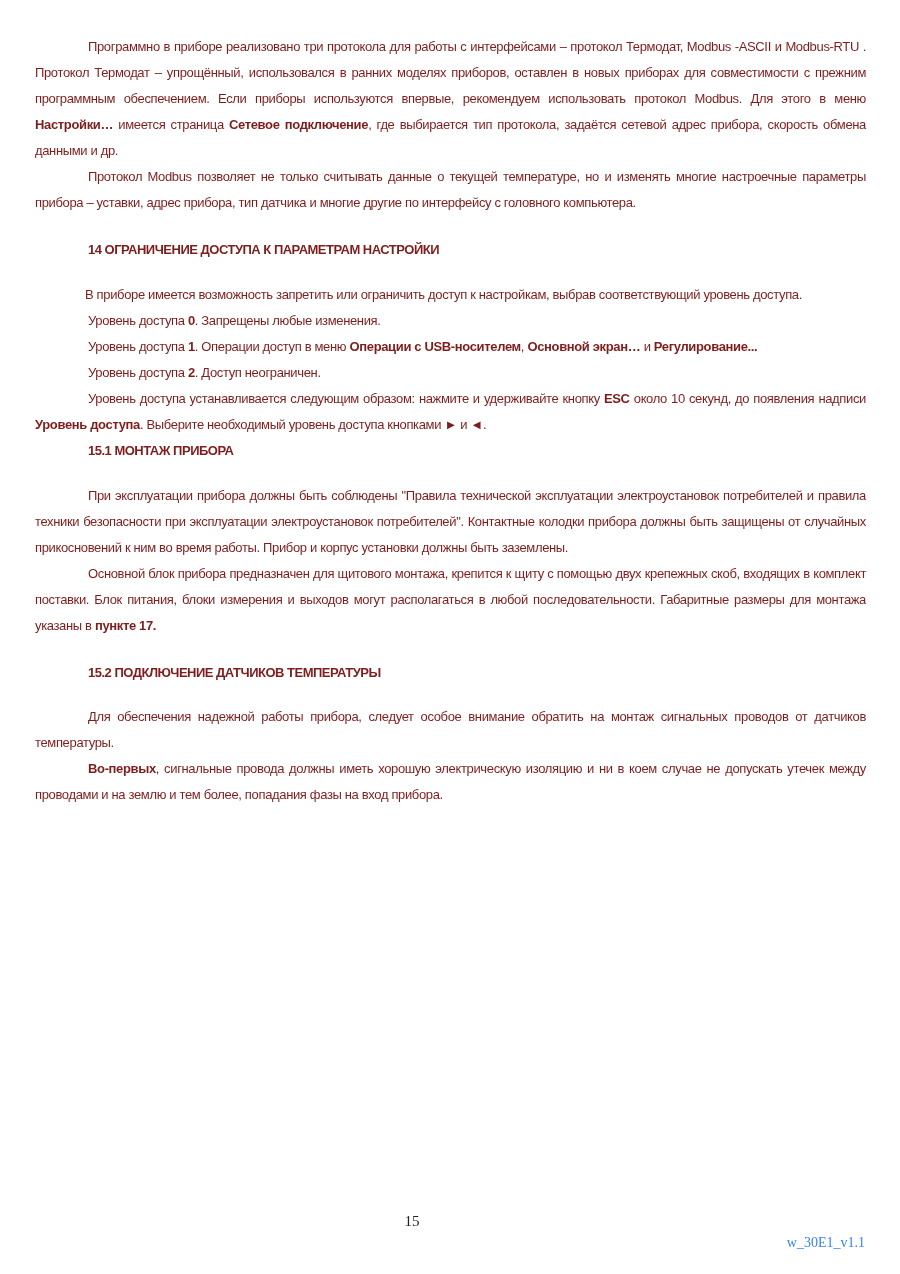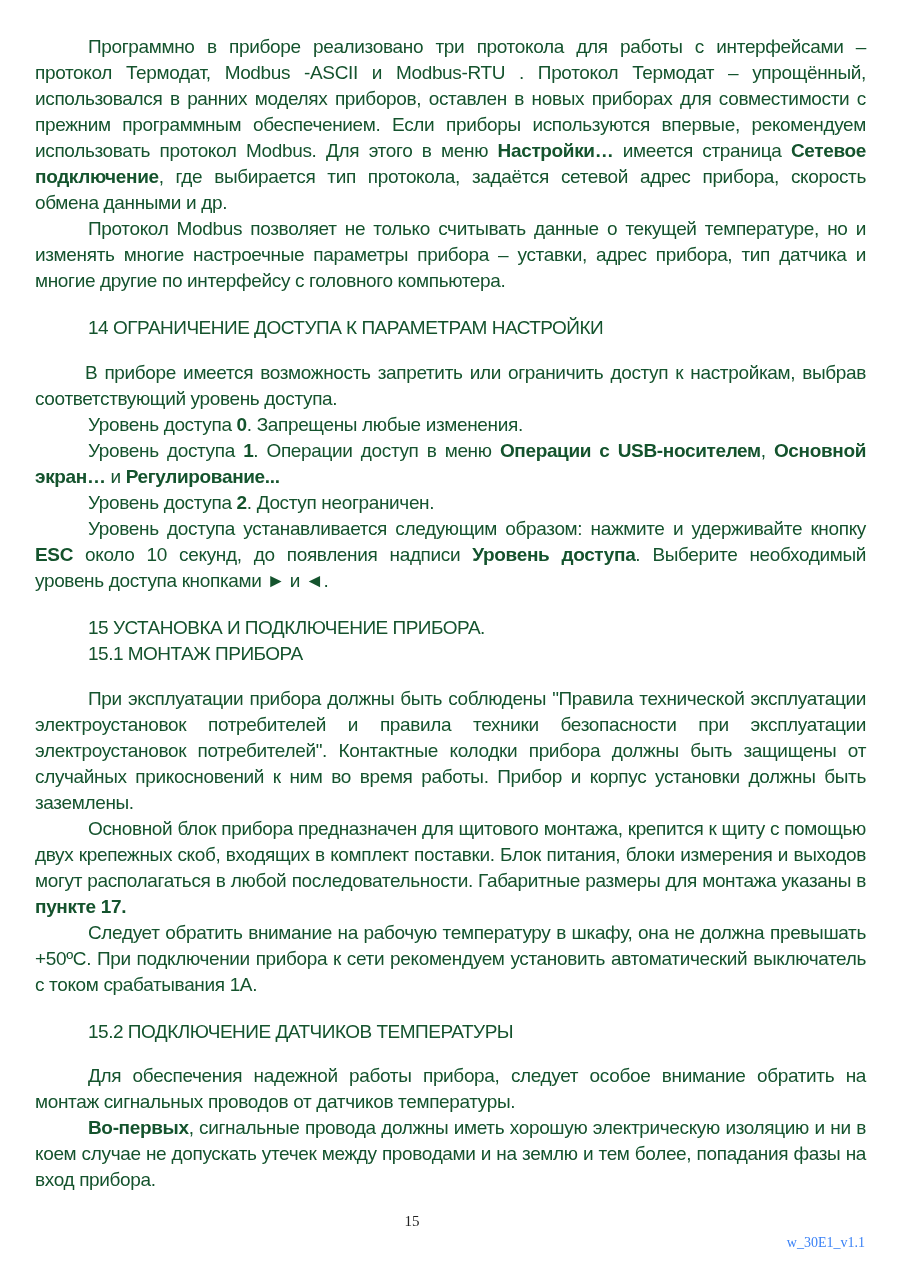--- a/index.html
+++ b/index.html
@@ -1,25 +1,25 @@
 <!DOCTYPE html>
 <html><head>
 <meta charset="utf-8">
 <style>
   html, body { margin: 0; padding: 0; background: #ffffff; }
   body { width: 900px; height: 1274px; position: relative; overflow: hidden; }
   .page {
     position: absolute; left: 35px; top: 34px; width: 831px;
     font-family: "Liberation Sans Narrow", "Liberation Sans", sans-serif;
-    font-size: 19px; line-height: 26px; color: #14532d;
+    font-size: 13px; line-height: 26px; color: #7f1d1d;
     letter-spacing: -0.35px;
   }
   p { margin: 0; text-align: justify; text-indent: 53px; }
   p.noindent { text-indent: 50px; }
-  .heading { font-weight: normal; text-indent: 0; padding-left: 53px; letter-spacing: -0.5px; }
+  .heading { font-weight: bold; text-indent: 0; padding-left: 53px; letter-spacing: -0.5px; }
   b { font-weight: bold; }
   .gap-h1 { margin-top: 21px; }
   .gap-after-h { margin-top: 19px; }
   .gap-sec { margin-top: 21px; }
   .gap-after-h2 { margin-top: 18px; }
   .footer-num {
     position: absolute; top: 1213px; left: 0; width: 824px; text-align: center;
     font-family: "Liberation Serif", serif; font-size: 15px; color: #222;
   }
   .footer-ver {
@@ -41,28 +41,26 @@
   <p class="noindent gap-after-h">В приборе имеется возможность запретить или ограничить доступ к настройкам, выбрав соответствующий уровень доступа.</p>
 
   <p><span>Уровень доступа </span><b>0</b><span>. Запрещены любые изменения.</span></p>
 
   <p><span>Уровень доступа </span><b>1</b><span>. Операции доступ в меню </span><b>Операции с USB-носителем</b><span>, </span><b>Основной экран…</b><span> и </span><b>Регулирование...</b></p>
 
   <p><span>Уровень доступа </span><b>2</b><span>. Доступ неограничен.</span></p>
 
   <p><span>Уровень доступа устанавливается следующим образом: нажмите и удерживайте кнопку </span><b>ESC</b><span> около 10 секунд, до появления надписи </span><b>Уровень доступа</b><span>. Выберите необходимый уровень доступа кнопками </span><span>►</span><span> и </span><span>◄</span><span>.</span></p>
 
-  <p class="heading gap-sec">15 УСТАНОВКА И ПОДКЛЮЧЕНИЕ ПРИБОРА.</p>
   <p class="heading">15.1 МОНТАЖ ПРИБОРА</p>
 
   <p class="gap-after-h">При эксплуатации прибора должны быть соблюдены "Правила технической эксплуатации электроустановок потребителей и правила техники безопасности при эксплуатации электроустановок потребителей". Контактные колодки прибора должны быть защищены от случайных прикосновений к ним во время работы. Прибор и корпус установки должны быть заземлены.</p>
 
   <p><span>Основной блок прибора предназначен для щитового монтажа, крепится к щиту с помощью двух крепежных скоб, входящих в комплект поставки. Блок питания, блоки измерения и выходов могут располагаться в любой последовательности. Габаритные размеры для монтажа указаны в </span><b>пункте 17.</b></p>
 
-  <p>Следует обратить внимание на рабочую температуру в шкафу, она не должна превышать +50ºС. При подключении прибора к сети рекомендуем установить автоматический выключатель с током срабатывания 1А.</p>
 
   <p class="heading gap-sec">15.2 ПОДКЛЮЧЕНИЕ ДАТЧИКОВ ТЕМПЕРАТУРЫ</p>
 
   <p class="gap-after-h2">Для обеспечения надежной работы прибора, следует особое внимание обратить на монтаж сигнальных проводов от датчиков температуры.</p>
 
   <p><b>Во-первых</b><span>, сигнальные провода должны иметь хорошую электрическую изоляцию и ни в коем случае не допускать утечек между проводами и на землю и тем более, попадания фазы на вход прибора.</span></p>
 
 </div>
 
 <div class="footer-num">15</div>

